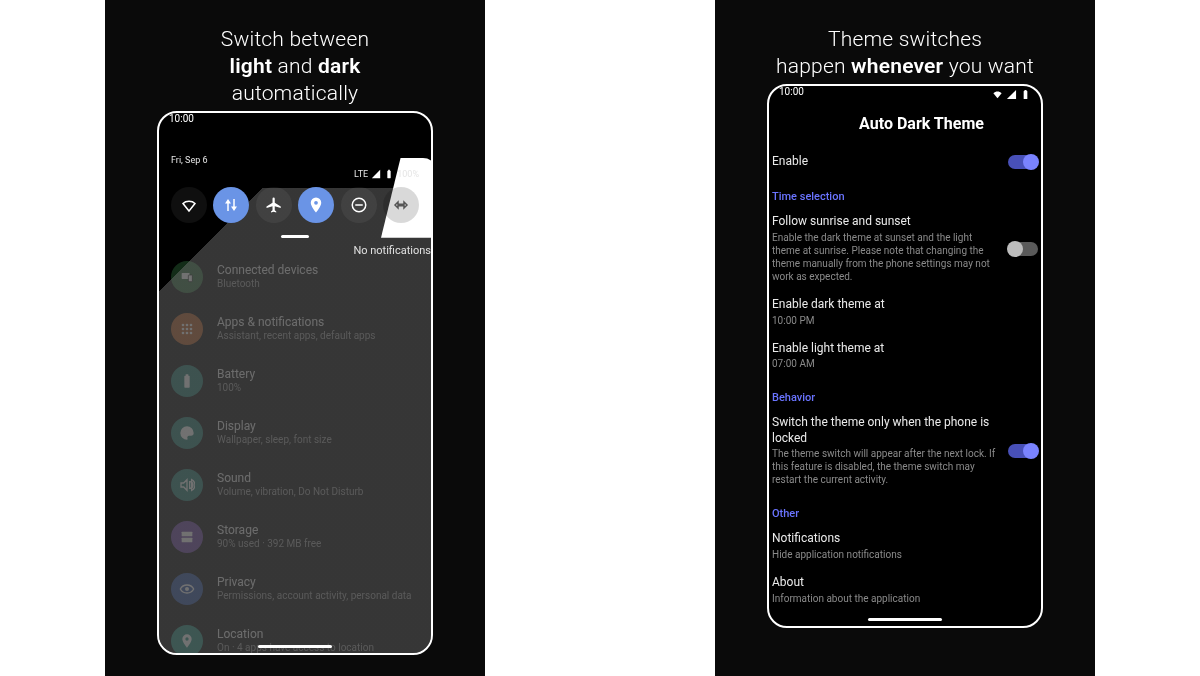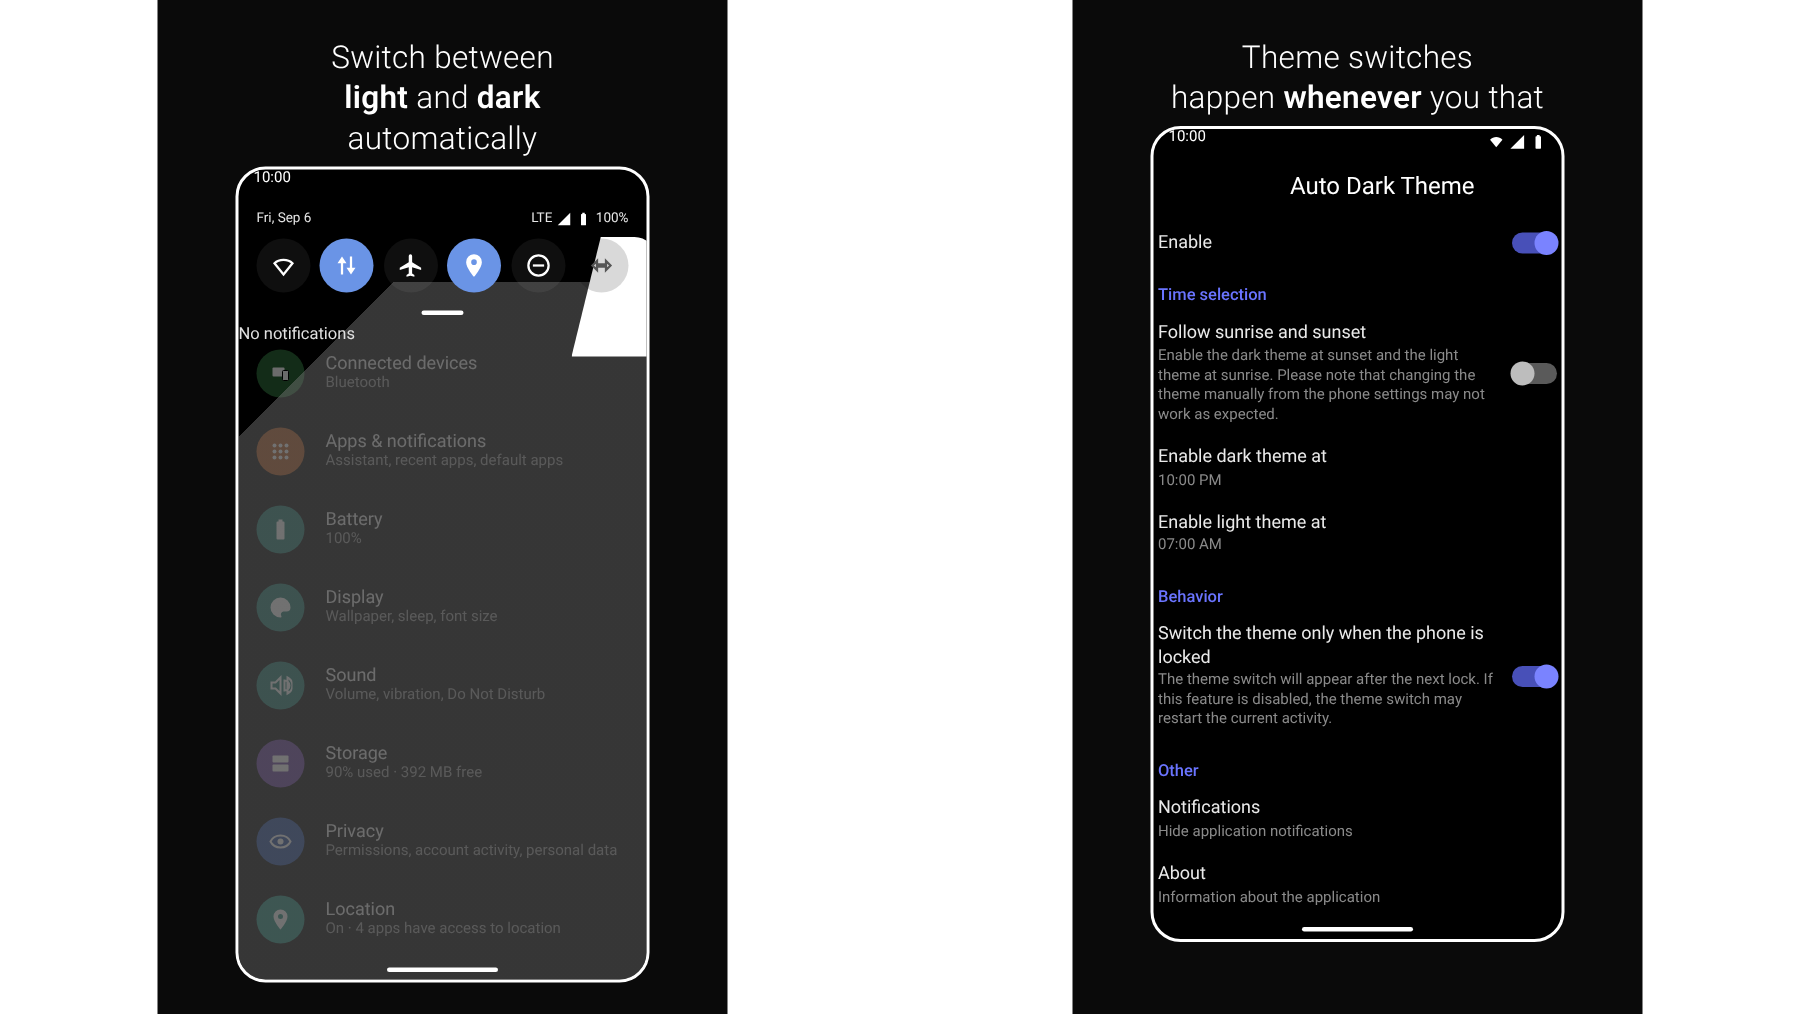--- a/index.html
+++ b/index.html
@@ -77,21 +77,21 @@
     padding: 4px 10px 0;
   }
   .qs-header {
     display: flex;
     justify-content: space-between;
     align-items: center;
     margin: 6px 2px 8px;
     font-size: 9px;
     color: #e5e5e5;
   }
-  .qs-header-right { display:flex; align-items:center; gap:3px; }
+  .qs-header-right { display:flex; align-items:center; gap:3px;margin-top:28px; }
   .qs-header-right svg { width:10px; height:10px; }
   .qs-toggles {
     display: flex;
     justify-content: space-between;
     padding: 0 2px;
   }
   .qs-toggle {
     width: 36px; height: 36px;
     border-radius: 50%;
     display: flex;
@@ -102,21 +102,21 @@
   .qs-toggle.active { background: #6a94e6; }
   .qs-toggle.rotate { background: rgba(0,0,0,0.15); }
   .qs-toggle svg { width: 18px; height: 18px; }
   .qs-handle {
     width: 28px; height: 3px;
     background: #fff;
     border-radius: 2px;
     margin: 12px auto 6px;
   }
   .no-notif {
-    text-align: left;
+    text-align: right;
     font-size: 11px;
     color: #e0e0e0;
     margin: 4px 0 0;
     position: relative; z-index: 3;
   }
   .settings-list {
     position: relative;
     z-index: 0;
     padding: 0 12px;
     margin-top: -6px;
@@ -145,21 +145,21 @@
     width: 74px; height: 3px;
     background: #fff;
     border-radius: 2px;
     z-index: 6;
   }
 
   
   .app-title {
     text-align: center;
     font-size: 16px;
-    font-weight: 400;
+    font-weight: 700;
     padding: 10px 0 14px;
     color: #fff;
     margin-left: 33px;
   }
   .pref-list {
     padding: 0 3px;
     height: calc(100% - 60px);
     overflow: hidden;
   }
   .pref-row {
@@ -370,21 +370,21 @@
         </div>
       </div>
 
     <div class="home-bar"></div>
   </div>
 </div>
 
 <div class="promo">
   <div class="promo-text">
     <span>Theme switches</span><br>
-    <span>happen </span><strong>whenever</strong><span> you that</span><br>
+    <span>happen </span><strong>whenever</strong><span> you want</span><br>
   </div>
 
   <div class="phone">
     <div class="status-bar">
       <span>10:00</span>
       <span class="status-right">
         <svg viewBox="0 0 24 24" fill="#fff">
             <path d="M12 20l9-11c-5-5-13-5-18 0l9 11z"></path>
           </svg>
         <svg viewBox="0 0 24 24" fill="#fff">

